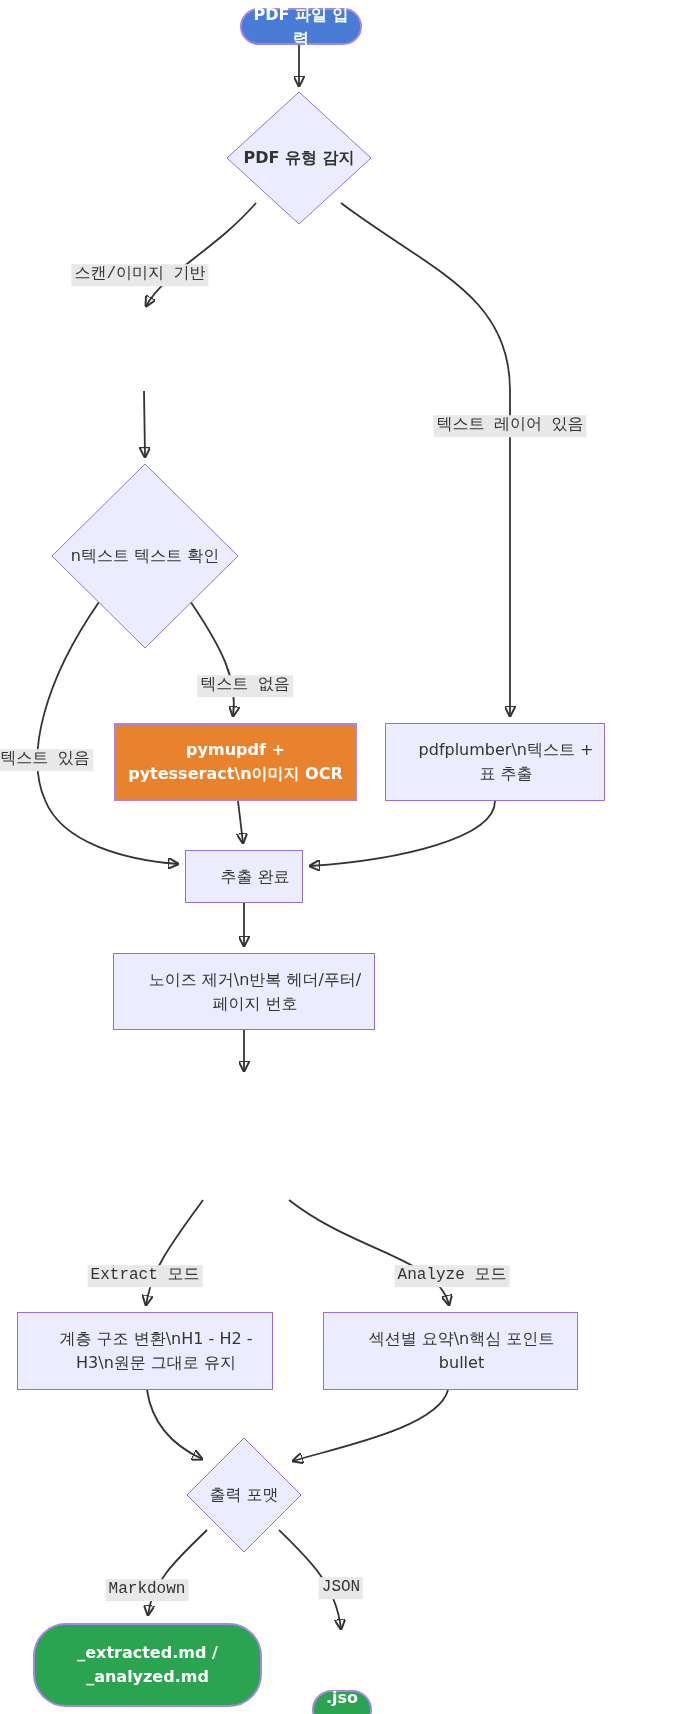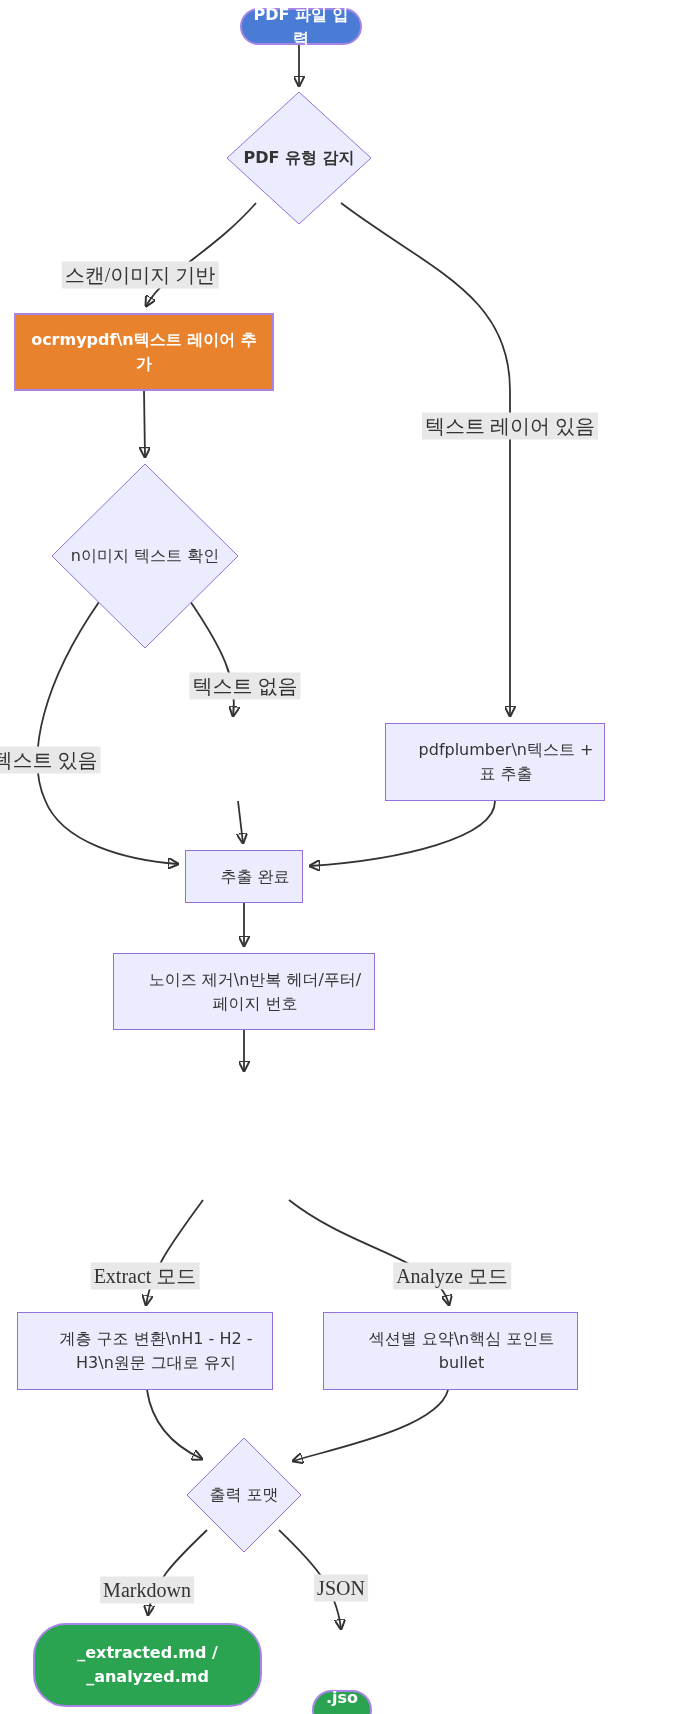--- a/index.html
+++ b/index.html
@@ -23,23 +23,23 @@
   }
   .rect-node{background:var(--node-fill);border:1px solid var(--node-border);color:var(--text-dark);padding-left:32px;}
   .orange-node{background:var(--process-fill);border:2px solid var(--accent-border);color:var(--text-light);font-weight:bold;}
   .stadium{background:var(--input-fill);border:2px solid var(--accent-border);color:var(--text-light);font-weight:bold;}
   .green-node{background:var(--output-fill);border:2px solid var(--accent-border);color:var(--text-light);font-weight:bold;}
   .diamond{background:transparent;border:none;padding:10px;}
   .diamond-svg{position:absolute;left:0;top:0;width:100%;height:100%;z-index:-1;}
   .diamond-svg polygon{fill:var(--node-fill);stroke:var(--node-border);stroke-width:1;vector-effect:non-scaling-stroke;}
   .edge-label{
     position:absolute;z-index:3;transform:translate(-50%,-50%);
-    background:var(--label-bg);color:var(--text-dark);font-size:20px;line-height:1.35;
+    background:var(--label-bg);color:var(--text-dark);font-size:16px;line-height:1.35;
     padding:0 3px;white-space:nowrap;
-    font-family:Liberation Serif, serif;
+    font-family:Liberation Mono, monospace;
   }
 </style>
 </head>
 <body>
 
 <div class="canvas">
 
   <svg class="edges" width="696" height="1714" viewBox="0 0 696 1714">
     <defs>
       <marker id="arrow" viewBox="0 0 10 10" refX="9" refY="5" markerUnits="userSpaceOnUse" markerWidth="11" markerHeight="11" orient="auto">
@@ -68,31 +68,31 @@
     <span>PDF 파일 입력</span>
   </div>
 
   <div class="node diamond" style="left:227px;top:92px;width:144px;height:132px;font-weight:bold;">
     <svg class="diamond-svg" viewBox="0 0 100 100" preserveAspectRatio="none">
       <polygon points="50,0 100,50 50,100 0,50"></polygon>
     </svg>
     <span>PDF 유형 감지</span>
   </div>
 
-  <div class="node orange-node" style="left:14px;top:313px;width:260px;height:78px;">
-    <span>ocrmypdf\n텍스트 레이어 추가</span>
-  </div>
 
   <div class="node diamond" style="left:52px;top:464px;width:186px;height:184px;">
     <svg class="diamond-svg" viewBox="0 0 100 100" preserveAspectRatio="none">
       <polygon points="50,0 100,50 50,100 0,50"></polygon>
     </svg>
-    <span>n이미지 텍스트 확인</span>
+    <span>n텍스트 텍스트 확인</span>
   </div>
 
+  <div class="node orange-node" style="left:114px;top:723px;width:243px;height:78px;">
+    <span>pymupdf + pytesseract\n이미지 OCR</span>
+  </div>
 
   <div class="node rect-node" style="left:385px;top:723px;width:220px;height:78px;">
     <span>pdfplumber\n텍스트 + 표 추출</span>
   </div>
 
   <div class="node rect-node" style="left:185px;top:850px;width:118px;height:53px;">
     <span>추출 완료</span>
   </div>
 
   <div class="node rect-node" style="left:113px;top:953px;width:262px;height:77px;">

